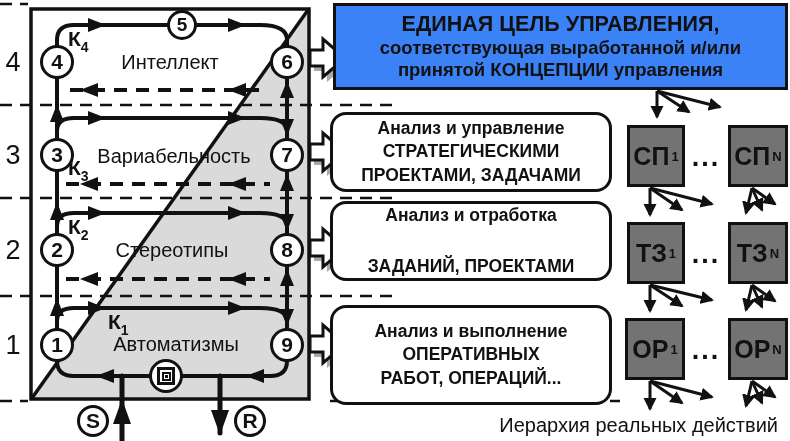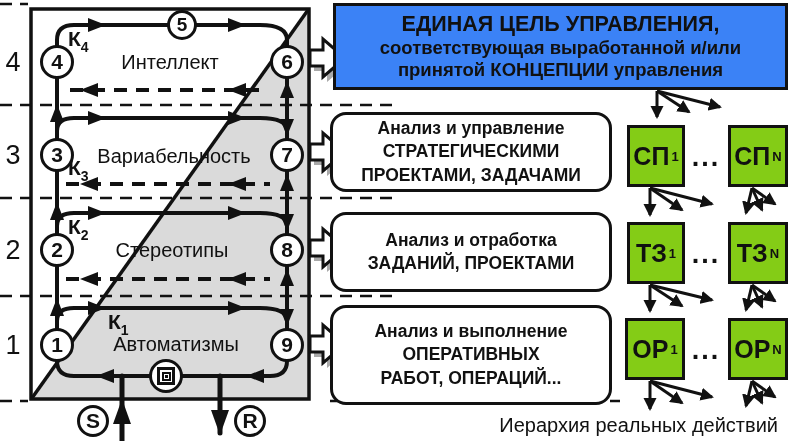--- a/index.html
+++ b/index.html
@@ -22,21 +22,21 @@
   .bull .sq3{width:3px;height:3px;background:#111;}
   .goalbox{position:absolute;left:333px;top:3px;width:455px;height:87px;border:3.5px solid #111;
            box-sizing:border-box;background:#3b82f6;display:flex;flex-direction:column;
            align-items:center;justify-content:center;text-align:center;}
   .goalbox .g1{font-weight:bold;font-size:21.5px;line-height:1.18;}
   .goalbox .g2{font-weight:bold;font-size:18.5px;line-height:1.18;}
   .taskbox{position:absolute;left:330px;width:282px;height:80px;border:3px solid #111;
            border-radius:16px;box-sizing:border-box;background:#fff;display:flex;flex-direction:column;
            align-items:center;justify-content:center;text-align:center;font-weight:bold;font-size:17.5px;line-height:1.32;}
   .hbox{position:absolute;width:58px;height:62px;border:3.5px solid #111;box-sizing:border-box;
-        background:#84cc16;display:flex;align-items:center;justify-content:center;
+        background:#737373;display:flex;align-items:center;justify-content:center;
         font-weight:bold;font-size:25px;}
   .hbox sub{font-size:13px;margin-left:2px;}
   .dots{position:absolute;transform:translate(-50%,-50%);font-weight:bold;font-size:27px;letter-spacing:2px;}
   .caption{position:absolute;right:12px;top:414px;width:360px;text-align:right;
            font-weight:normal;font-size:20px;}
 </style>
 </head>
 <body>
 
 <div class="canvas">
@@ -191,21 +191,21 @@
     <div class="g1">ЕДИНАЯ ЦЕЛЬ УПРАВЛЕНИЯ,</div>
     <div class="g2">соответствующая выработанной и/или</div>
     <div class="g2">принятой КОНЦЕПЦИИ управления</div>
   </div>
 
   <div class="taskbox" style="top:112px;justify-content:center;">
     <div>Анализ и управление</div>
     <div>СТРАТЕГИЧЕСКИМИ</div>
     <div>ПРОЕКТАМИ, ЗАДАЧАМИ</div>
   </div>
-  <div class="taskbox" style="top:212px;">
+  <div class="taskbox" style="top:201px;justify-content:space-between;">
     <div>Анализ и отработка</div>
     <div>ЗАДАНИЙ, ПРОЕКТАМИ</div>
   </div>
   <div class="taskbox" style="top:305px;height:100px;">
     <div>Анализ и выполнение</div>
     <div>ОПЕРАТИВНЫХ</div>
     <div>РАБОТ, ОПЕРАЦИЙ...</div>
   </div>
 
   <div class="hbox" style="left:627px;top:125px;">

